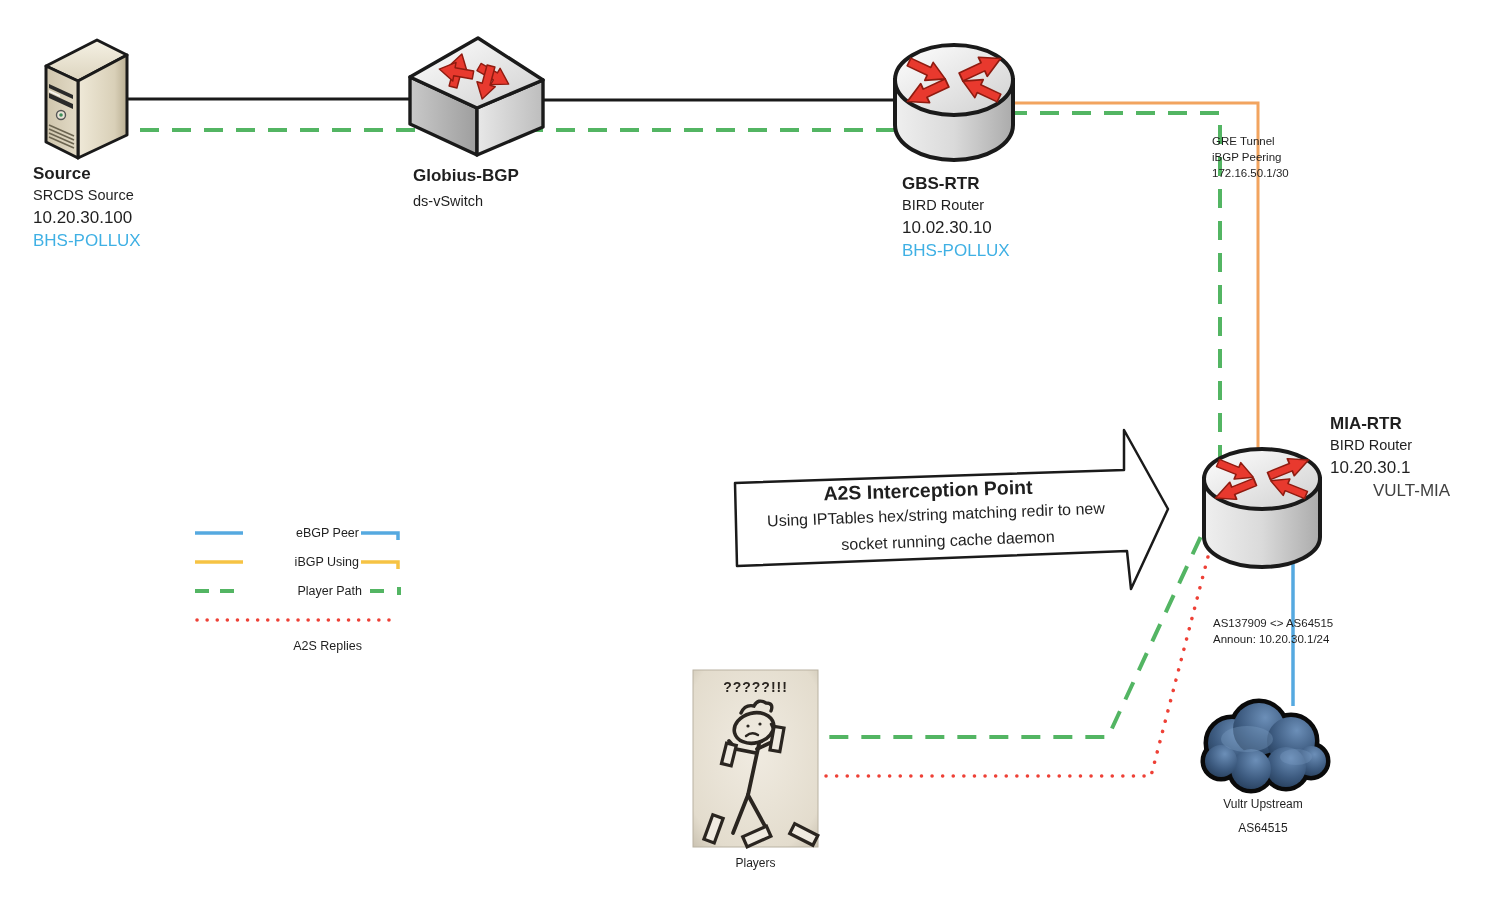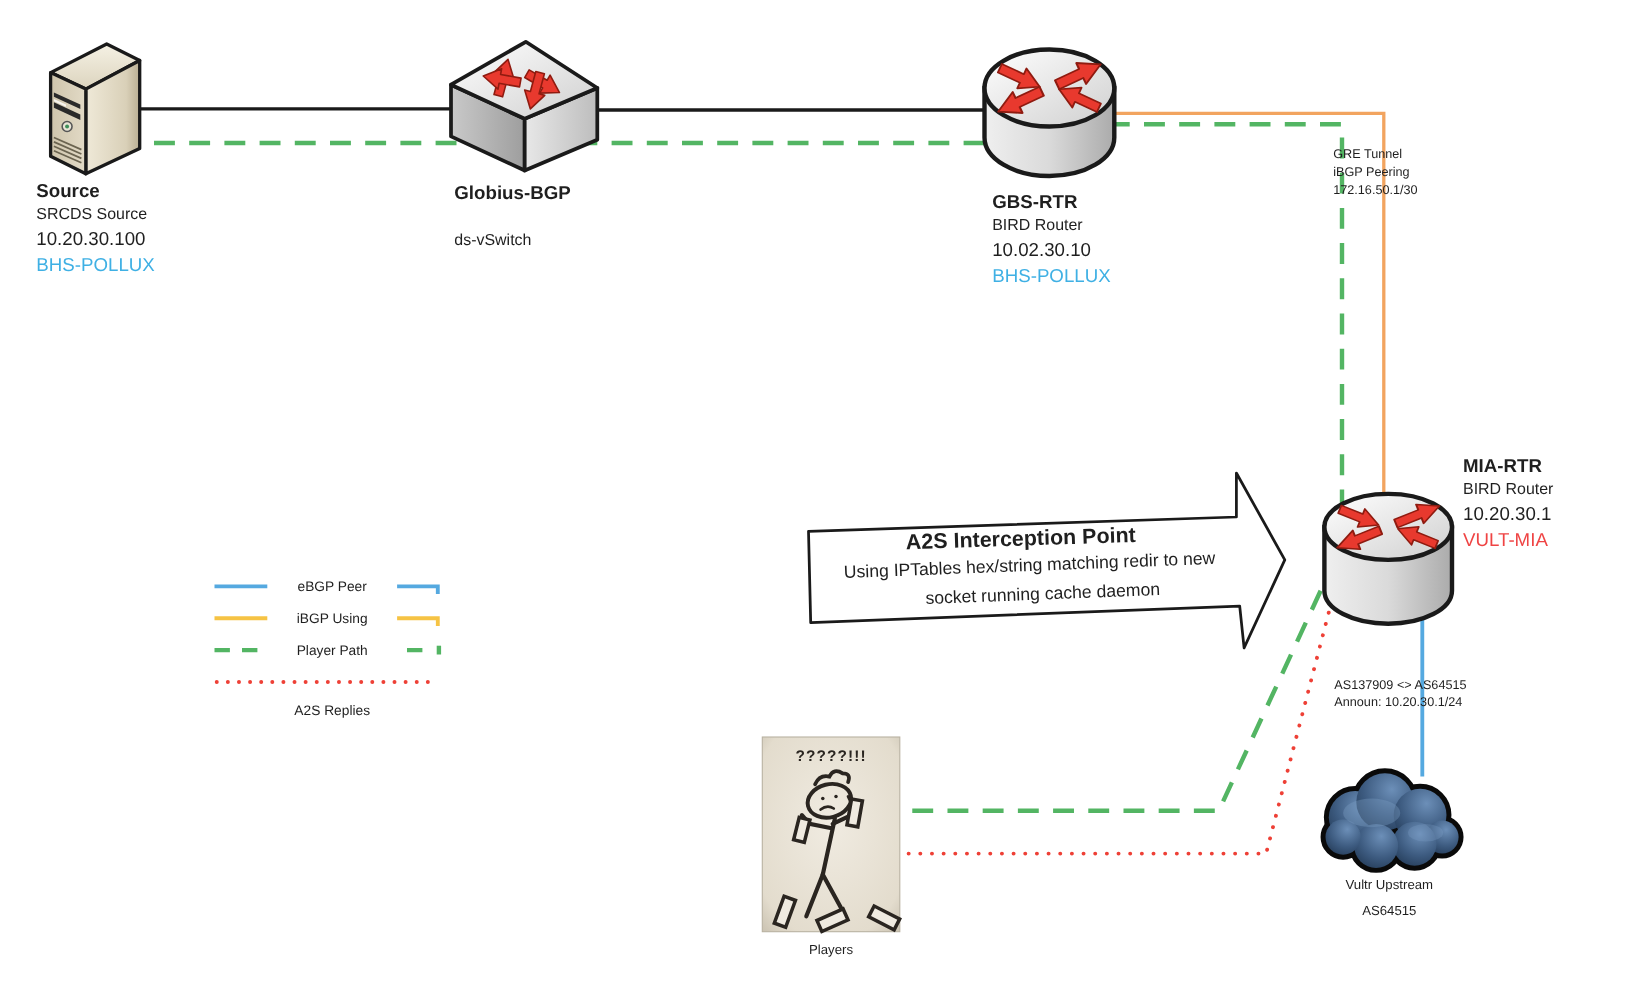--- a/index.html
+++ b/index.html
@@ -7,24 +7,24 @@
     position:relative;width:1492px;height:898px;background:#ffffff;overflow:hidden;
     font-family:"Liberation Sans", sans-serif;color:#1f1f1f;
   }
   #diagram-svg{position:absolute;left:0;top:0;}
   .node-label{position:absolute;white-space:nowrap;}
   .nl-title{font-weight:bold;font-size:17px;line-height:23px;}
   .nl-sub{font-size:14.5px;line-height:21px;}
   .nl-ip{font-size:17px;line-height:23px;}
   .nl-pop{font-size:17px;line-height:24px;}
   .pop-blue{color:#3FB0E4;}
-  .pop-purple{color:#ef4444;}
+  .pop-purple{color:#404040;margin-left:43px;}
   .small-note{position:absolute;font-size:11.5px;line-height:16px;text-align:left;white-space:nowrap;color:#1f1f1f;}
   .big-caption{position:absolute;font-size:12px;text-align:center;white-space:nowrap;color:#1f1f1f;}
-  .legend-label{position:absolute;font-size:12.5px;line-height:16px;text-align:center;background:#ffffff;padding:0 2px;white-space:nowrap;}
+  .legend-label{position:absolute;font-size:12.5px;line-height:16px;text-align:right;background:#ffffff;padding:0 2px;white-space:nowrap;}
   .callout-title{position:absolute;font-weight:bold;font-size:19.5px;text-align:center;white-space:nowrap;transform:rotate(-1.8deg);}
   .callout-line{position:absolute;font-size:16px;text-align:center;white-space:nowrap;transform:rotate(-2.2deg);}
   .photo-caption{position:absolute;font-weight:bold;font-size:14px;letter-spacing:1px;text-align:center;color:#2A2520;white-space:nowrap;}
 </style>
 </head>
 <body>
 
 <div id="canvas">
 
   <svg id="diagram-svg" width="1492" height="898" viewBox="0 0 1492 898">
@@ -232,21 +232,21 @@
 
   <div class="node-label" style="left:33px;top:162px;">
     <div class="nl-title">Source</div>
     <div class="nl-sub">SRCDS Source</div>
     <div class="nl-ip">10.20.30.100</div>
     <div class="nl-pop pop-blue">BHS-POLLUX</div>
   </div>
 
   <div class="node-label" style="left:413px;top:164px;">
     <div class="nl-title">Globius-BGP</div>
-    <div class="nl-sub" style="margin-top:22px;">ds-vSwitch</div>
+    <div class="nl-sub" style="margin-top:4px;">ds-vSwitch</div>
   </div>
 
   <div class="node-label" style="left:902px;top:172px;">
     <div class="nl-title">GBS-RTR</div>
     <div class="nl-sub">BIRD Router</div>
     <div class="nl-ip">10.02.30.10</div>
     <div class="nl-pop pop-blue">BHS-POLLUX</div>
   </div>
 
   <div class="node-label" style="left:1330px;top:412px;">

